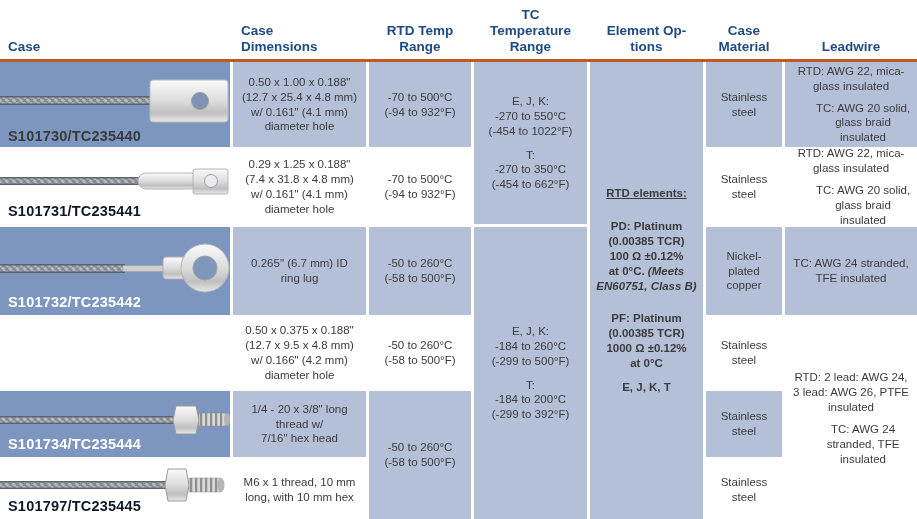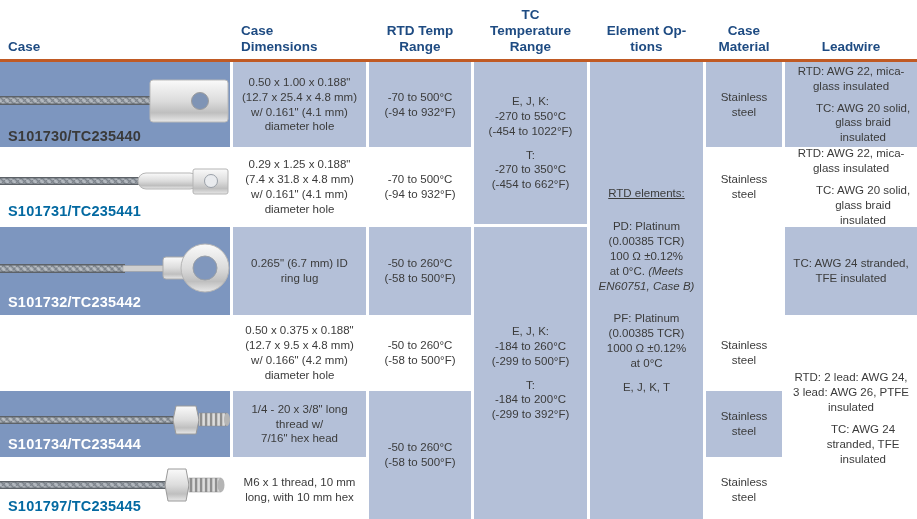--- a/index.html
+++ b/index.html
@@ -23,26 +23,26 @@
           text-align:center; font-size:11.5px; line-height:1.3; padding:3px 5px; }
   .blue  { background:#b4c0d8; }
   .bluedark { background:#7d96bf; }
   .white { background:#ffffff; }
   .preline { white-space:pre-line; }
 
   
   .case-cell { position:relative; padding:0; align-items:flex-start; justify-content:flex-start; }
   .case-cell svg { display:block; }
   .part { position:absolute; left:8px; bottom:3px; font-weight:bold; font-size:14.5px;
-          letter-spacing:0.2px; color:#0369a1; }
+          letter-spacing:0.2px; color:#0f172a; }
   .part.light { color:#ffffff; }
   .part.clip { bottom:1px; color:#3a3a3a; }
 
   
-  .elem p { margin:9px 0; }
+  .elem p { margin:9px 0;font-weight:bold; }
   .elem .uline { text-decoration:underline; }
   .elem .it { font-style:italic; }
 
   .lead p + p { margin-top:7px;margin-left:24px; }
 </style>
 </head>
 <body>
 
 <svg width="0" height="0" style="position:absolute">
   <defs>
@@ -192,30 +192,31 @@
       <div class="preline" style="margin-top:9px">T:
 -184 to 200°C
 (-299 to 392°F)</div>
     </div>
 
     <div class="cell blue elem" style="grid-area:1/5/7/6">
       <p class="uline">RTD elements:</p>
       <p class="preline"><span class="preline">PD: Platinum
 (0.00385 TCR)
 100 Ω ±0.12%
-at 0°C. </span><span class="it">(Meets EN60751, Case B)</span></p>
+at 0°C. </span><span class="it">(Meets EN60751, Class B)</span></p>
       <p class="preline">PF: Platinum
 (0.00385 TCR)
 1000 Ω ±0.12%
 at 0°C</p>
       <p style="margin-top:0">E, J, K, T</p>
     </div>
 
     <div class="cell blue" style="grid-area:1/6">Stainless steel</div>
     <div class="cell white" style="grid-area:2/6">Stainless steel</div>
+    <div class="cell blue" style="grid-area:3/6">Nickel-plated copper</div>
     <div class="cell white" style="grid-area:4/6">Stainless steel</div>
     <div class="cell blue" style="grid-area:5/6">Stainless steel</div>
     <div class="cell white" style="grid-area:6/6">Stainless steel</div>
 
     <div class="cell blue lead" style="grid-area:1/7">
       <p>RTD: AWG 22, mica-glass insulated</p>
       <p>TC: AWG 20 solid, glass braid insulated</p>
     </div>
     <div class="cell white lead" style="grid-area:2/7">
       <p>RTD: AWG 22, mica-glass insulated</p>

